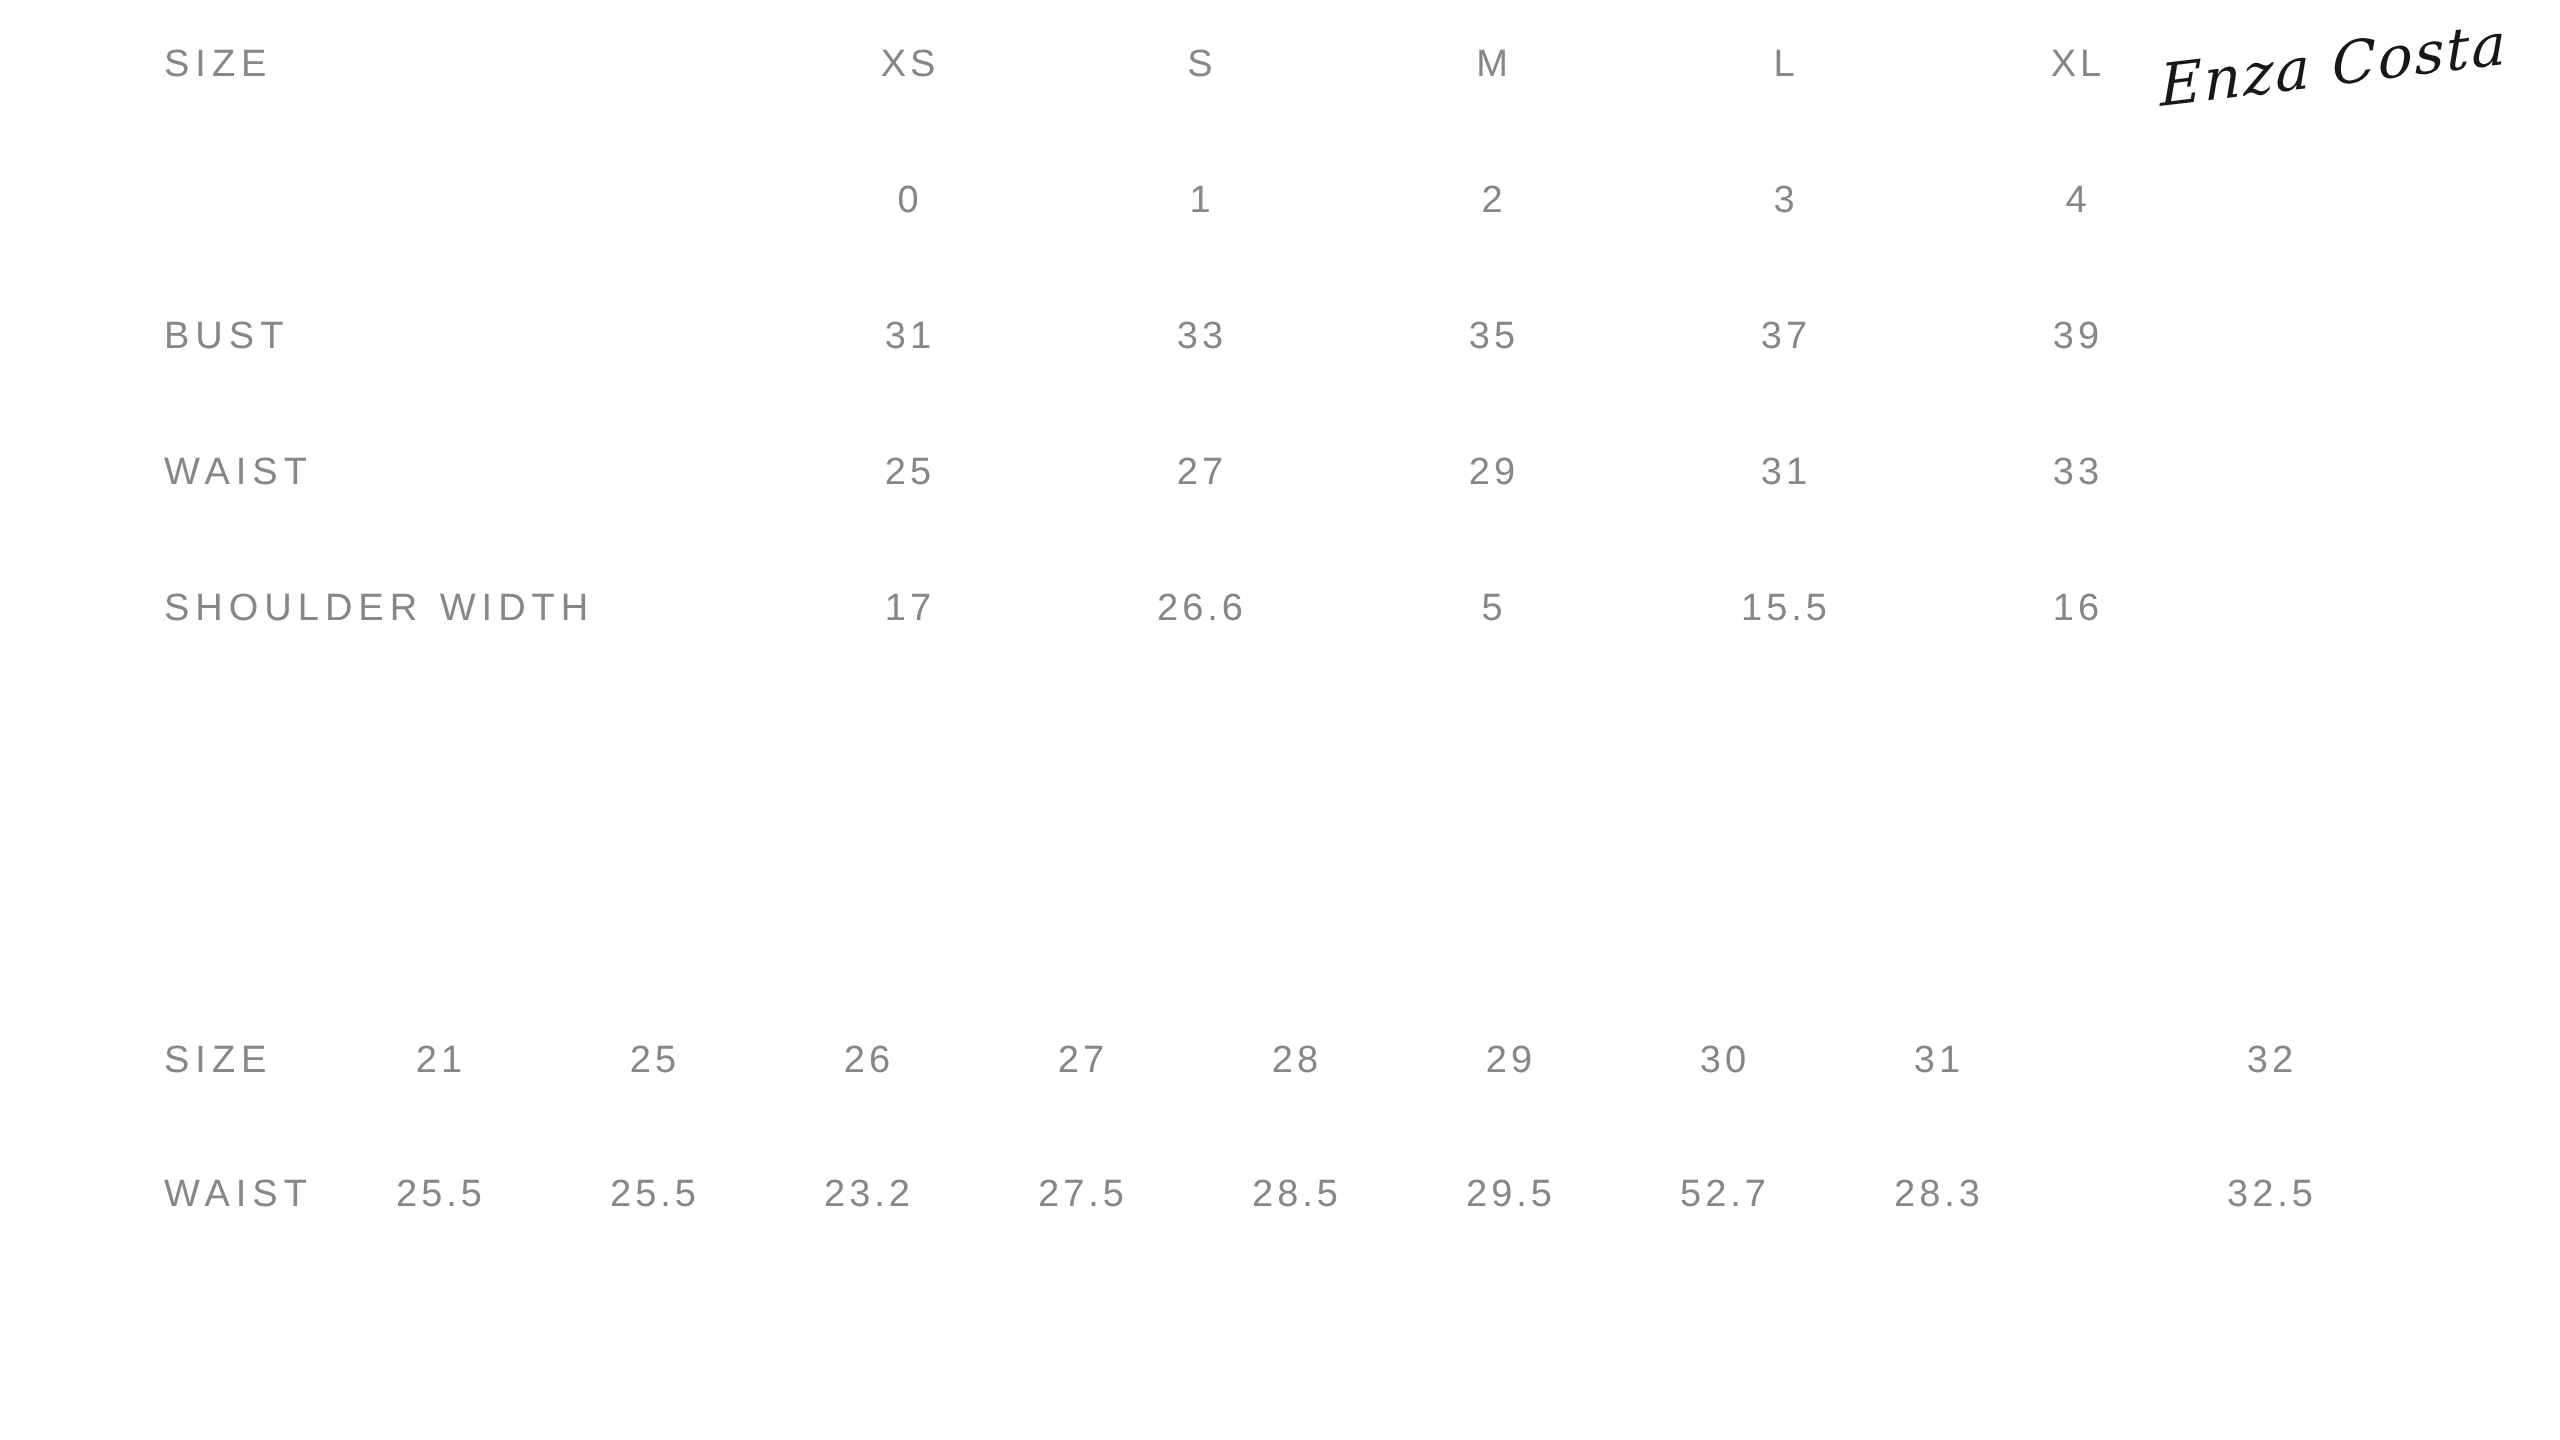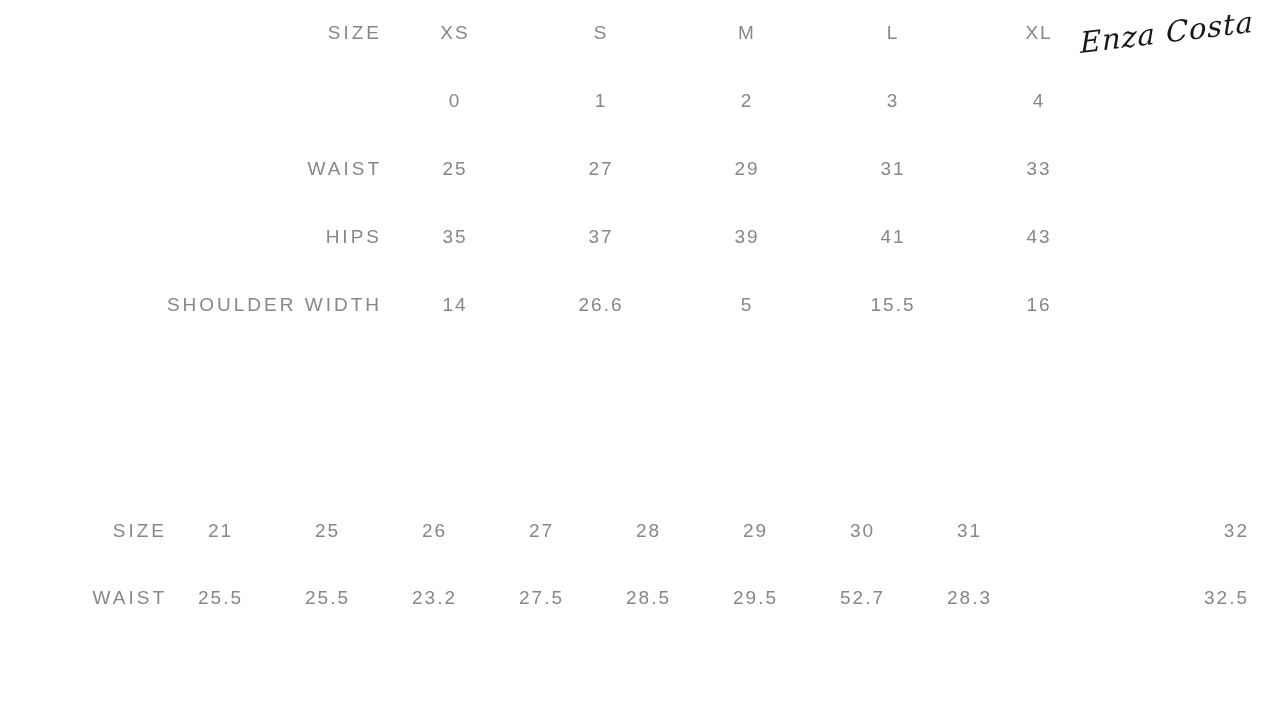--- a/index.html
+++ b/index.html
@@ -22,40 +22,40 @@
   td {
     padding: 0;
     text-align: center;
     font-size: 19px;
     color: #878787;
     letter-spacing: 2px;
     white-space: nowrap;
     overflow: visible;
   }
   td.lbl {
-    text-align: right;
+    text-align: left;
     letter-spacing: 3px;
   }
   
   .top-table {
     position: absolute;
     left: 82px;
     top: -1px;
   }
   .top-table td { height: 68px; width: 146px; }
   .top-table td.lbl { width: 300px; }
   
   .bottom-table {
     position: absolute;
     left: 82px;
     top: 497px;
   }
   .bottom-table td { height: 67px; width: 107px; }
   .bottom-table td.lbl { width: 85px; }
-  .bottom-table td.last { width: 226px; text-align: right; }
+  .bottom-table td.last { width: 226px; }
   
   .logo {
     position: absolute;
     left: 1080px;
     top: 26px;
     font-family: "DejaVu Serif", serif;
     font-style: italic;
     font-size: 29px;
     color: #181818;
     letter-spacing: 1px;
@@ -83,38 +83,38 @@
     </tr>
     <tr>
       <td class="lbl"></td>
       <td>0</td>
       <td>1</td>
       <td>2</td>
       <td>3</td>
       <td>4</td>
     </tr>
     <tr>
+      <td class="lbl">BUST</td>
+      <td>31</td>
+      <td>33</td>
+      <td>35</td>
+      <td>37</td>
+      <td>39</td>
+    </tr>
+    <tr>
       <td class="lbl">WAIST</td>
       <td>25</td>
       <td>27</td>
       <td>29</td>
       <td>31</td>
       <td>33</td>
     </tr>
     <tr>
-      <td class="lbl">HIPS</td>
-      <td>35</td>
-      <td>37</td>
-      <td>39</td>
-      <td>41</td>
-      <td>43</td>
-    </tr>
-    <tr>
       <td class="lbl">SHOULDER WIDTH</td>
-      <td>14</td>
+      <td>17</td>
       <td>26.6</td>
       <td>5</td>
       <td>15.5</td>
       <td>16</td>
     </tr>
   </tbody>
     </table>
 
   <table class="bottom-table">
     <tbody>

